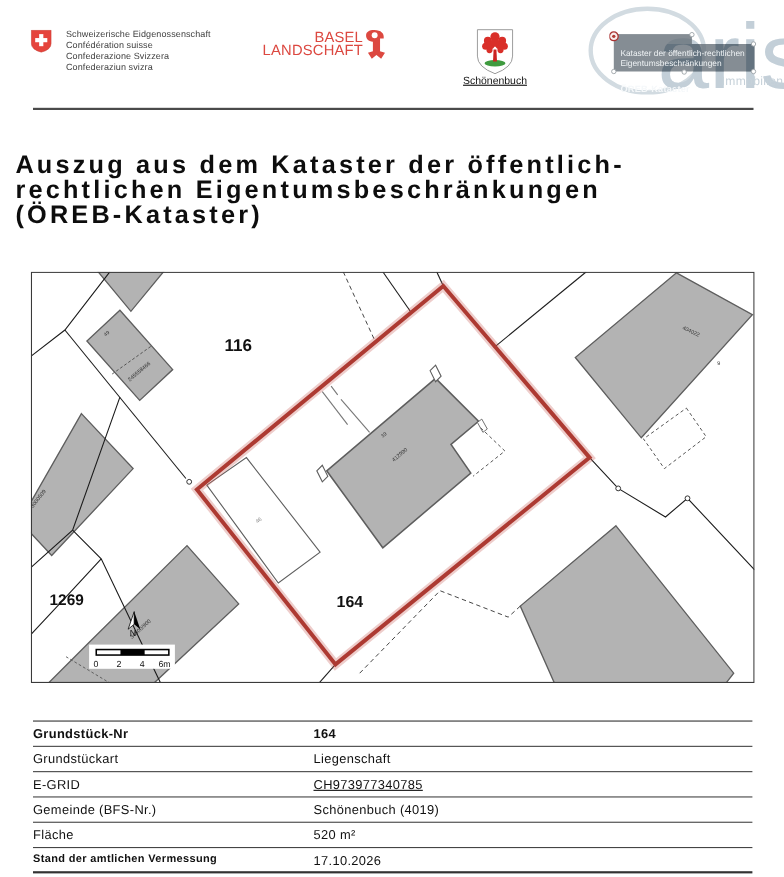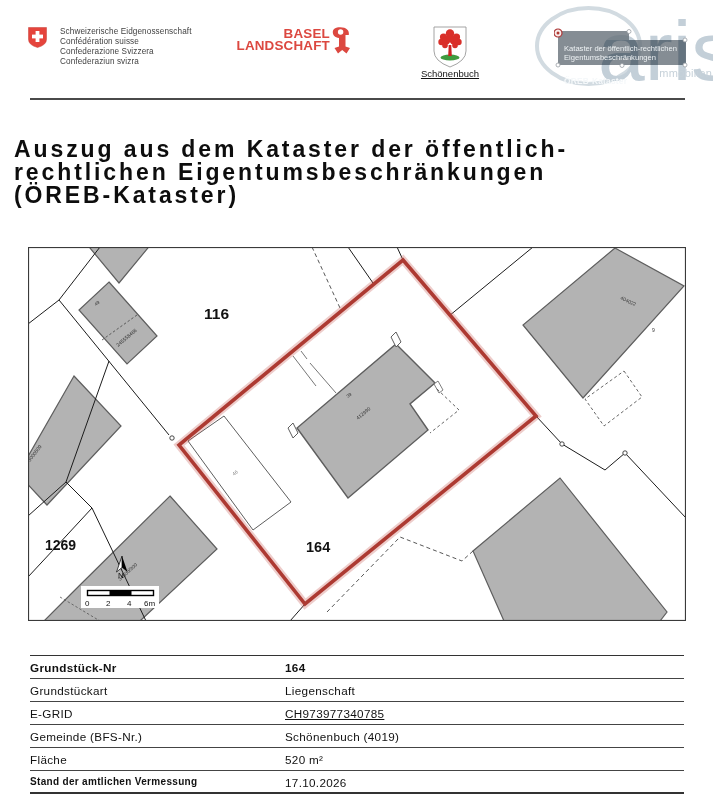--- a/index.html
+++ b/index.html
@@ -17,21 +17,21 @@
 </svg>
 </div>
 
 <div class="abs" style="left:60px;top:27px;font-size:8.2px;line-height:10.1px;color:#414141;letter-spacing:0.1px;">
 Schweizerische Eidgenossenschaft<br>
 Confédération suisse<br>
 Confederazione Svizzera<br>
 Confederaziun svizra
 </div>
 
-<div class="abs" style="left:180px;top:28px;width:150px;text-align:right;font-weight:bold;color:#dc4840;font-size:13.4px;line-height:12.4px;letter-spacing:0.2px;">
+<div class="abs" style="left:180px;top:28px;width:150px;text-align:right;font-weight:normal;color:#dc4840;font-size:13.4px;line-height:12.4px;letter-spacing:0.2px;">
 BASEL<br>LANDSCHAFT
 </div>
 
 <div class="abs" style="left:332px;top:27px;width:22px;height:27px;">
 <svg width="22" height="27" viewBox="0 0 22 27">
 <path d="M6,26.5 L2.5,21 L7,19.5 L7,11 C2.8,10.5 0.8,8 0.8,5.2 C0.8,2 3.5,0.3 8.2,0.3 C14.5,0.3 17.5,3.5 16.8,8 L13.5,8 L13.5,19.5 L18,21 L14.5,26.5 L10.2,23 Z" fill="#dc4840"></path>
 <circle cx="8.6" cy="5" r="2.7" fill="#ffffff"></circle>
 </svg>
 </div>
 

